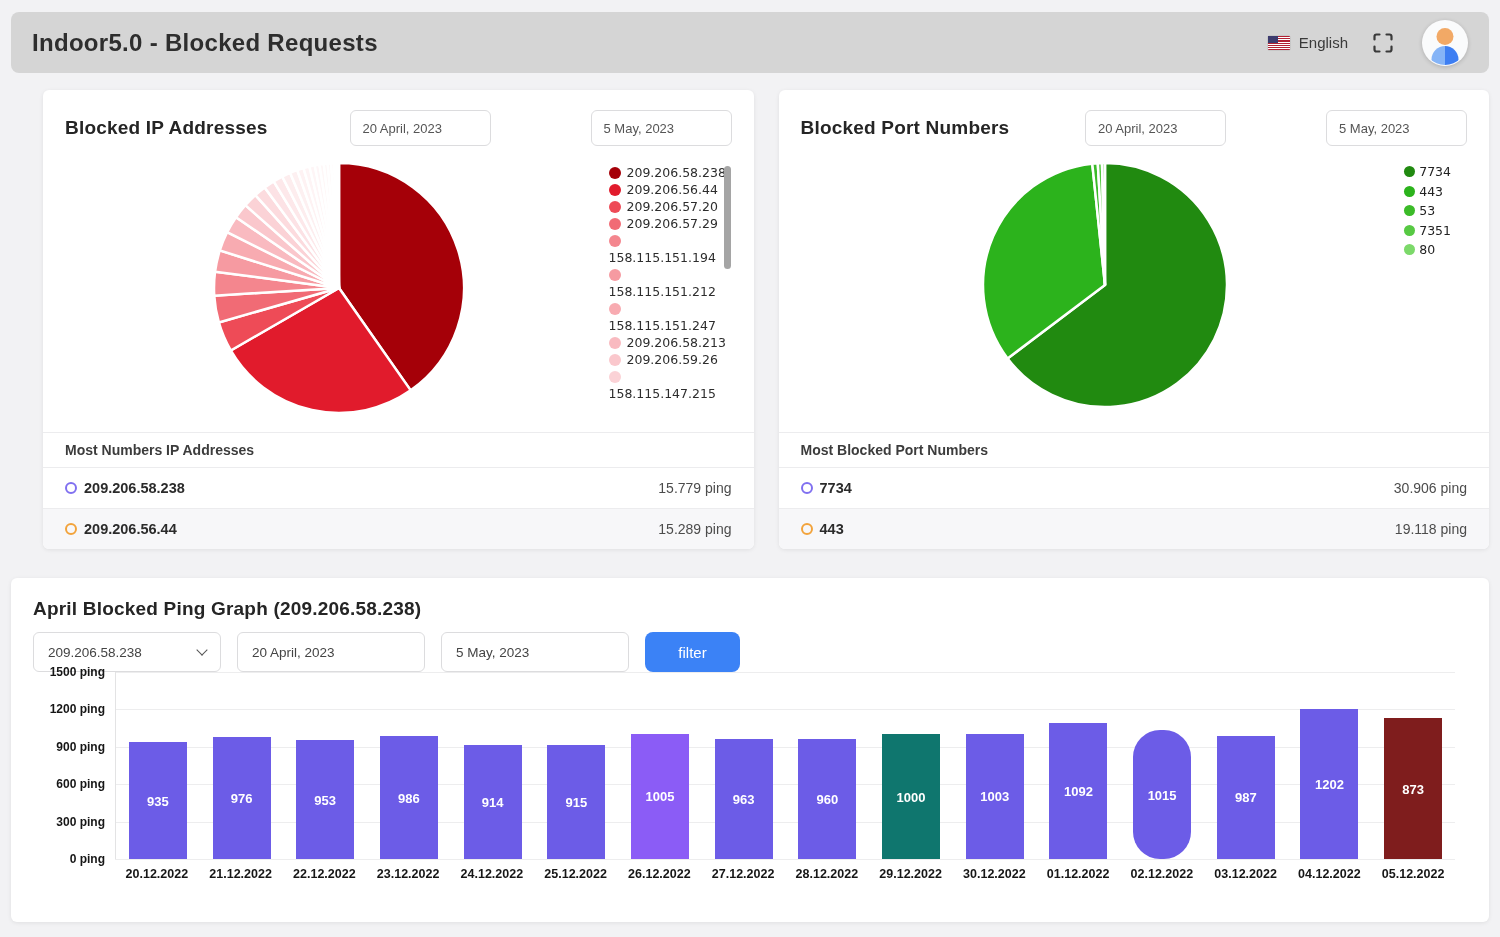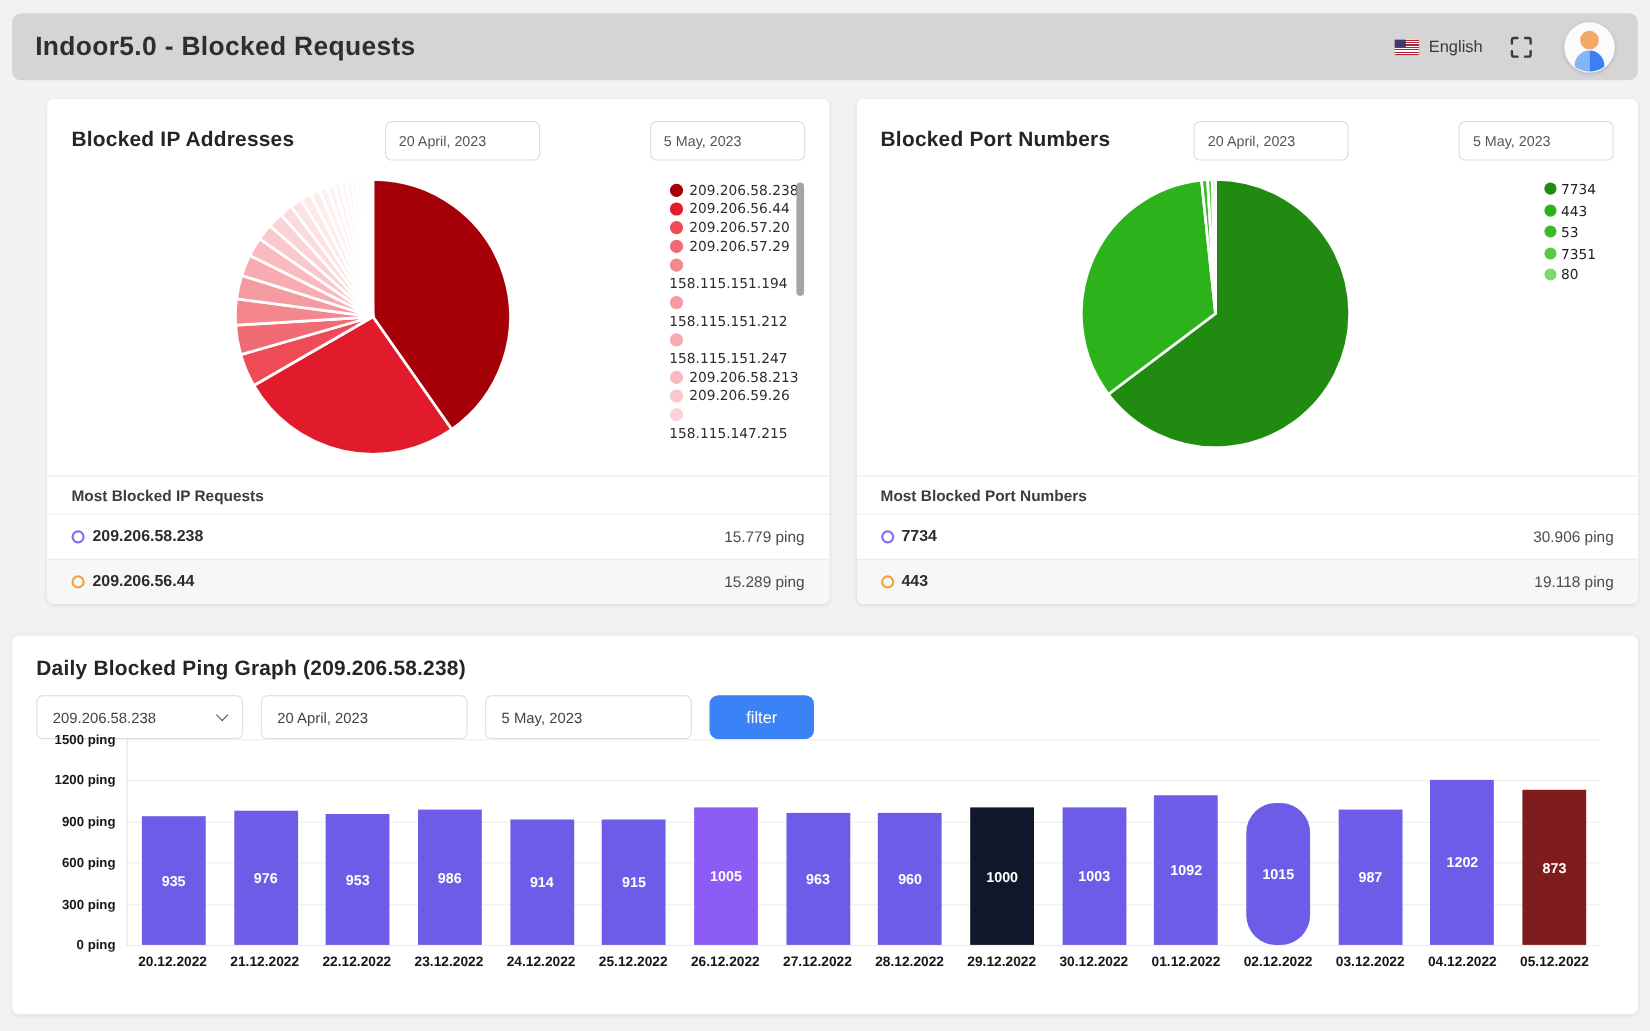--- a/index.html
+++ b/index.html
@@ -136,21 +136,21 @@
               <path d="M128,128 L116.67,3.51 A125,125 0 0 1 120.15,3.25 Z" fill="#fef8f8" stroke="#ffffff" stroke-width="2.5"></path>
               <path d="M128,128 L120.15,3.25 A125,125 0 0 1 123.20,3.09 Z" fill="#fef9f9" stroke="#ffffff" stroke-width="2.5"></path>
               <path d="M128,128 L123.20,3.09 A125,125 0 0 1 125.82,3.02 Z" fill="#fef9f9" stroke="#ffffff" stroke-width="2.5"></path>
               <path d="M128,128 L125.82,3.02 A125,125 0 0 1 128.00,3.00 Z" fill="#fefafa" stroke="#ffffff" stroke-width="2.5"></path>
             </svg></div>
         <div class="legend-wrap">
           <div class="legend wrap"><span><span class="dot" style="background: rgb(165, 0, 8);"></span> <span class="nowrap">209.206.58.238</span></span> <span><span class="dot" style="background: rgb(225, 27, 44);"></span> <span class="nowrap">209.206.56.44</span></span> <span><span class="dot" style="background: rgb(238, 75, 87);"></span> <span class="nowrap">209.206.57.20</span></span> <span><span class="dot" style="background: rgb(241, 107, 117);"></span> <span class="nowrap">209.206.57.29</span></span> <span><span class="dot" style="background: rgb(244, 134, 142);"></span> <span class="nowrap">158.115.151.194</span></span> <span><span class="dot" style="background: rgb(246, 154, 161);"></span> <span class="nowrap">158.115.151.212</span></span> <span><span class="dot" style="background: rgb(248, 171, 177);"></span> <span class="nowrap">158.115.151.247</span></span> <span><span class="dot" style="background: rgb(249, 186, 192);"></span> <span class="nowrap">209.206.58.213</span></span> <span><span class="dot" style="background: rgb(250, 199, 204);"></span> <span class="nowrap">209.206.59.26</span></span> <span><span class="dot" style="background: rgb(251, 210, 214);"></span> <span class="nowrap">158.115.147.215</span></span> </div>
           <div class="scroll-thumb"></div>
         </div>
       </div>
-      <div class="most-head">Most Blocked IP Requests</div>
+      <div class="most-head">Most Numbers IP Addresses</div>
       <div class="mrow">
         <span class="mcircle" style="border-color: rgb(128, 112, 240);"></span>
         <span class="mlabel">209.206.58.238</span>
         <span class="mvalue">15.779 ping</span>
       </div>
       <div class="mrow alt">
         <span class="mcircle" style="border-color: rgb(242, 163, 60);"></span>
         <span class="mlabel">209.206.56.44</span>
         <span class="mvalue">15.289 ping</span>
       </div>
@@ -203,21 +203,21 @@
       </div>
       <div class="mrow alt">
         <span class="mcircle" style="border-color: rgb(242, 163, 60);"></span>
         <span class="mlabel">443</span>
         <span class="mvalue">19.118 ping</span>
       </div>
     </div>
   </div>
 
   <div class="bottom-card">
-    <div class="bottom-title">Daily Blocked Ping Graph (209.206.58.238)</div>
+    <div class="bottom-title">April Blocked Ping Graph (209.206.58.238)</div>
     <div class="controls">
       <div class="selectbox">
         <span>209.206.58.238</span>
         <span class="caret"></span>
       </div>
       <div class="inputbox">20 April, 2023</div>
       <div class="inputbox">5 May, 2023</div>
       <button class="filter-btn">filter</button>
     </div>
     <div class="chart">
@@ -273,21 +273,21 @@
             <div class="bar" style="height: 120.054px; background: rgb(108, 92, 231);">
               <span style="color: rgb(255, 255, 255);">963</span>
             </div>
           </div>
           <div class="slot">
             <div class="bar" style="height: 119.68px; background: rgb(108, 92, 231);">
               <span style="color: rgb(255, 255, 255);">960</span>
             </div>
           </div>
           <div class="slot">
-            <div class="bar" style="height: 124.667px; background: #0f172a;">
+            <div class="bar" style="height: 124.667px; background: #0f766e;">
               <span style="color: rgb(255, 255, 255);">1000</span>
             </div>
           </div>
           <div class="slot">
             <div class="bar" style="height: 125.041px; background: rgb(108, 92, 231);">
               <span style="color: rgb(255, 255, 255);">1003</span>
             </div>
           </div>
           <div class="slot">
             <div class="bar" style="height: 136.136px; background: rgb(108, 92, 231);">

